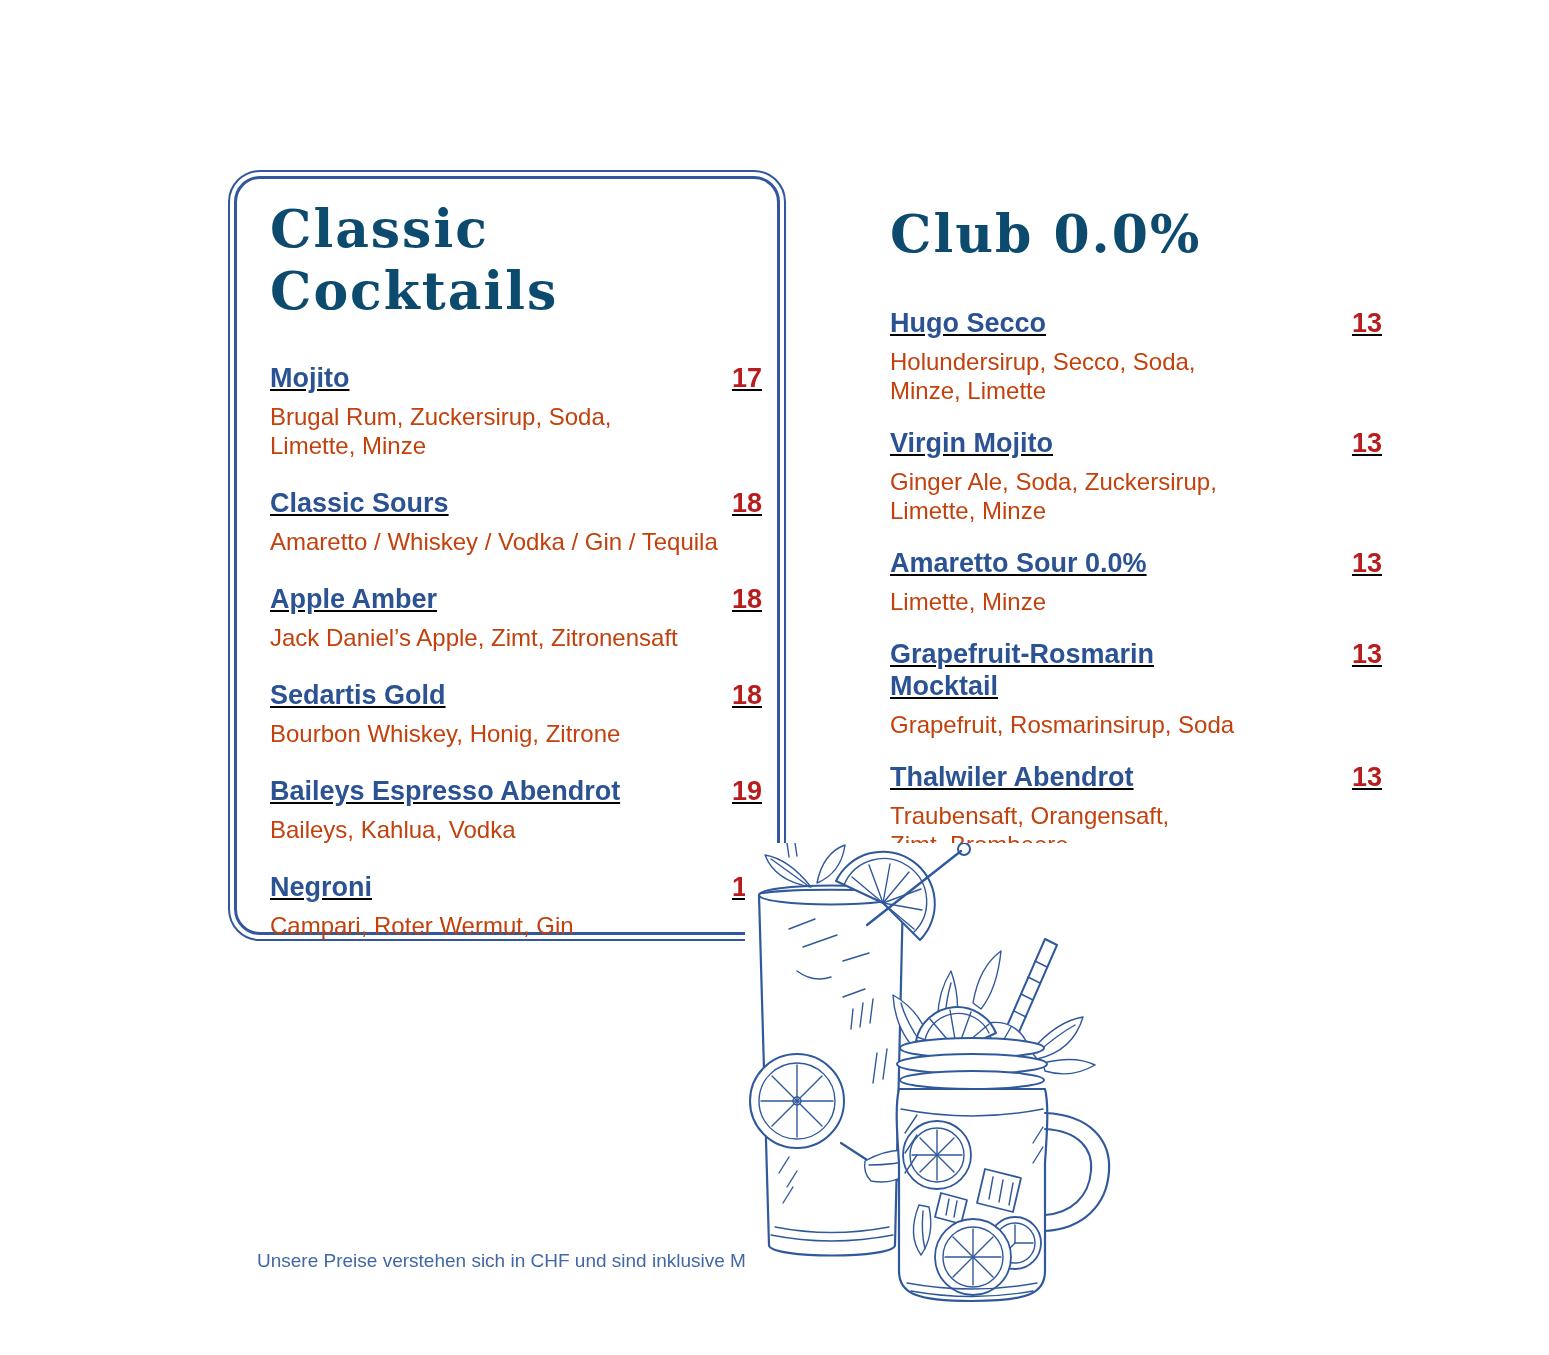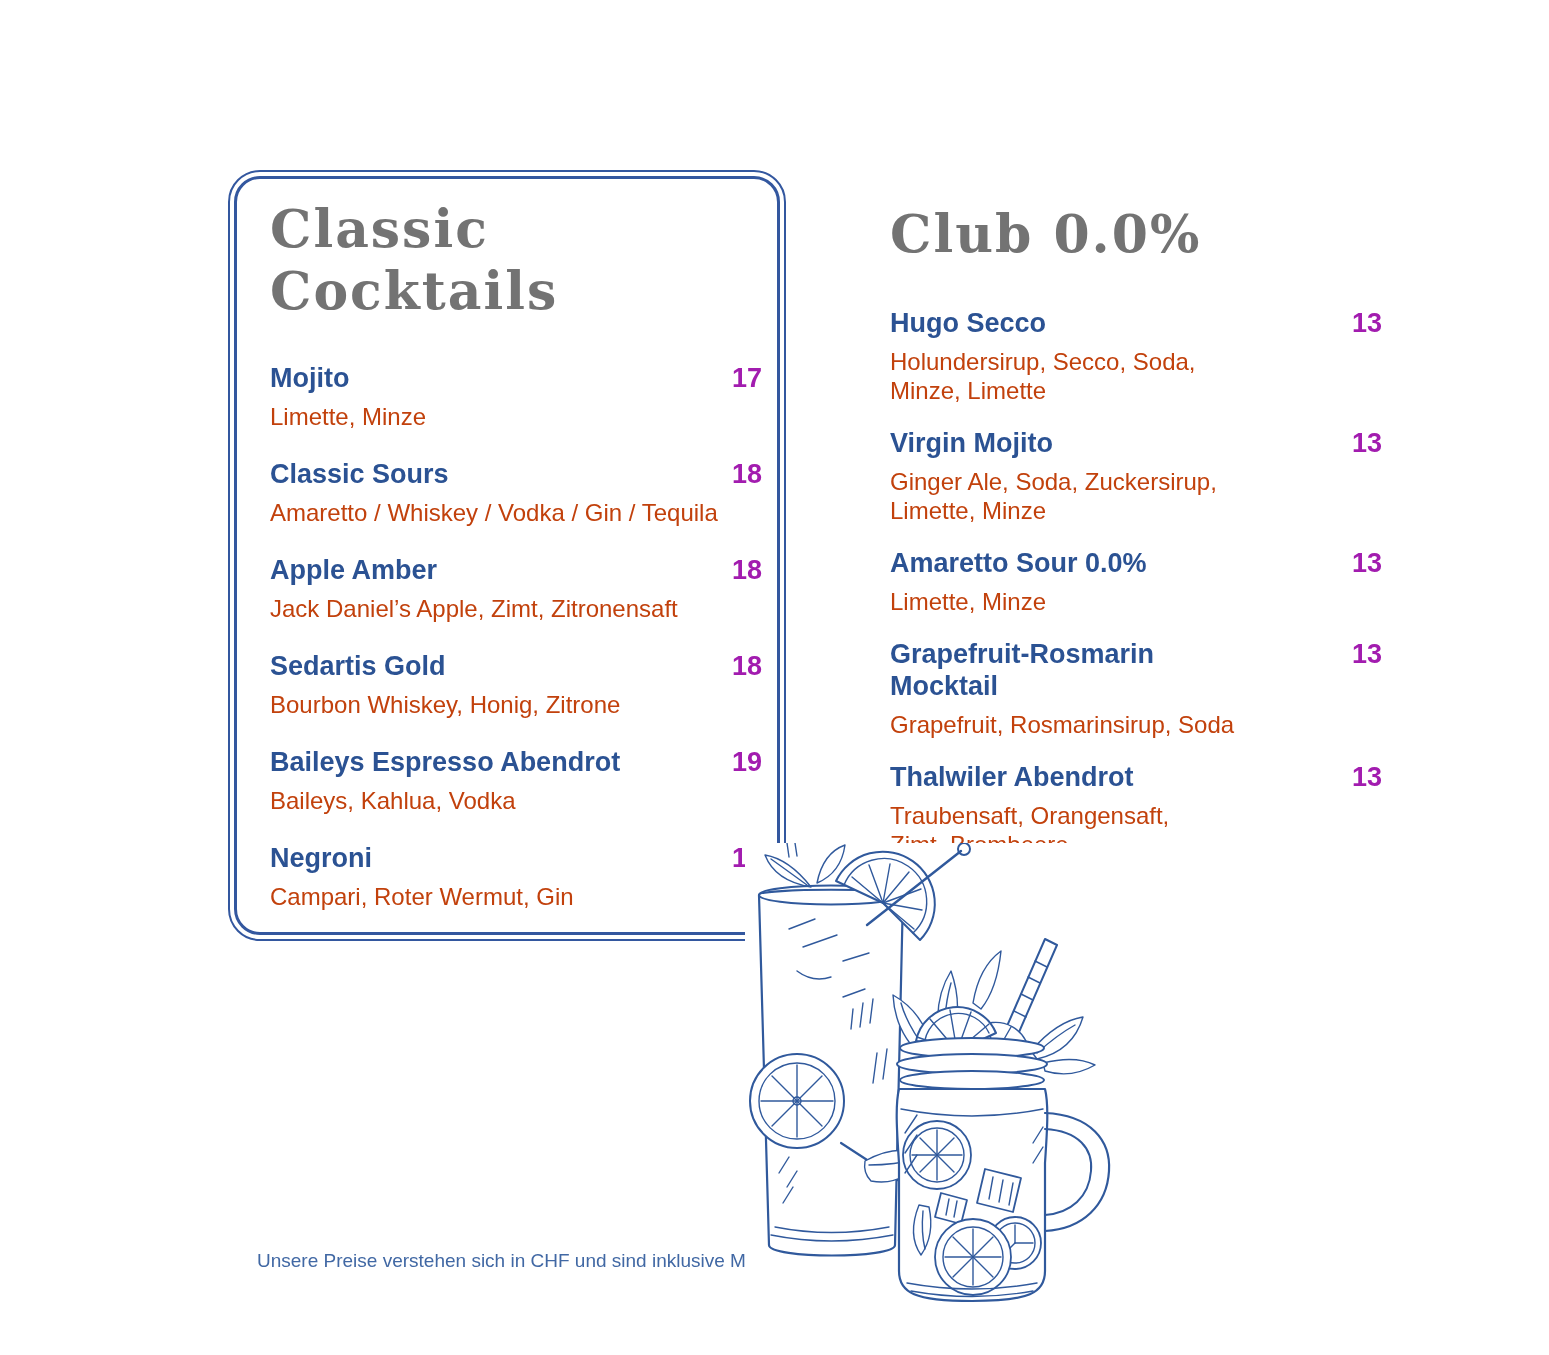--- a/index.html
+++ b/index.html
@@ -12,31 +12,31 @@
     position:absolute; left:228px; top:170px; width:558px; height:771px;
     border:2px solid #33579f; border-radius:32px; box-sizing:border-box;
   }
   .panel-box::before {
     content:""; position:absolute; inset:4px;
     border:3.5px solid #33579f; border-radius:26px;
   }
   .deco-title {
     font-family:"DejaVu Serif", serif; font-weight:700;
     font-size:52px; line-height:62px; letter-spacing:2px;
-    color:#737373; margin:0;
+    color:#0c4a6e; margin:0;
   }
   .box-content { position:absolute; left:270px; top:198px; width:492px; }
   .club-panel  { position:absolute; left:890px; top:203px; width:492px; }
   .items-left  { margin-top:40px; }
   .items-right { margin-top:42px; }
   .menu-item   { margin-bottom:27px; }
   .club-panel .menu-item { margin-bottom:22px; }
-  .row { display:flex; justify-content:space-between; align-items:flex-start; }
+  .row { display:flex; justify-content:space-between; align-items:flex-start;text-decoration:underline; }
   .item-name  { font-size:27px; font-weight:700; color:#2b5293; line-height:32px; }
-  .item-price { font-size:27px; font-weight:700; color:#a21caf; line-height:32px; }
+  .item-price { font-size:27px; font-weight:700; color:#b91c1c; line-height:32px; }
   .item-desc  { font-size:24px; color:#c2410c; line-height:29px; margin-top:8px; }
   .footnote {
     position:absolute; left:257px; top:1250px;
     font-size:19px; color:#4168a4;
   }
   .illustration { position:absolute; left:745px; top:843px; width:372px; height:482px; }
   .illustration path, .illustration line, .illustration circle, .illustration ellipse {
     vector-effect:non-scaling-stroke;
   }
 </style>
@@ -56,20 +56,21 @@
     <div class="items-left">
 
       <div class="menu-item">
         <div class="row">
           <div class="item-name">
             <div>Mojito</div>
           </div>
           <div class="item-price">17</div>
         </div>
         <div class="item-desc">
+          <div>Brugal Rum, Zuckersirup, Soda,</div>
           <div>Limette, Minze</div>
         </div>
       </div>
 
       <div class="menu-item">
         <div class="row">
           <div class="item-name">
             <div>Classic Sours</div>
           </div>
           <div class="item-price">18</div>

